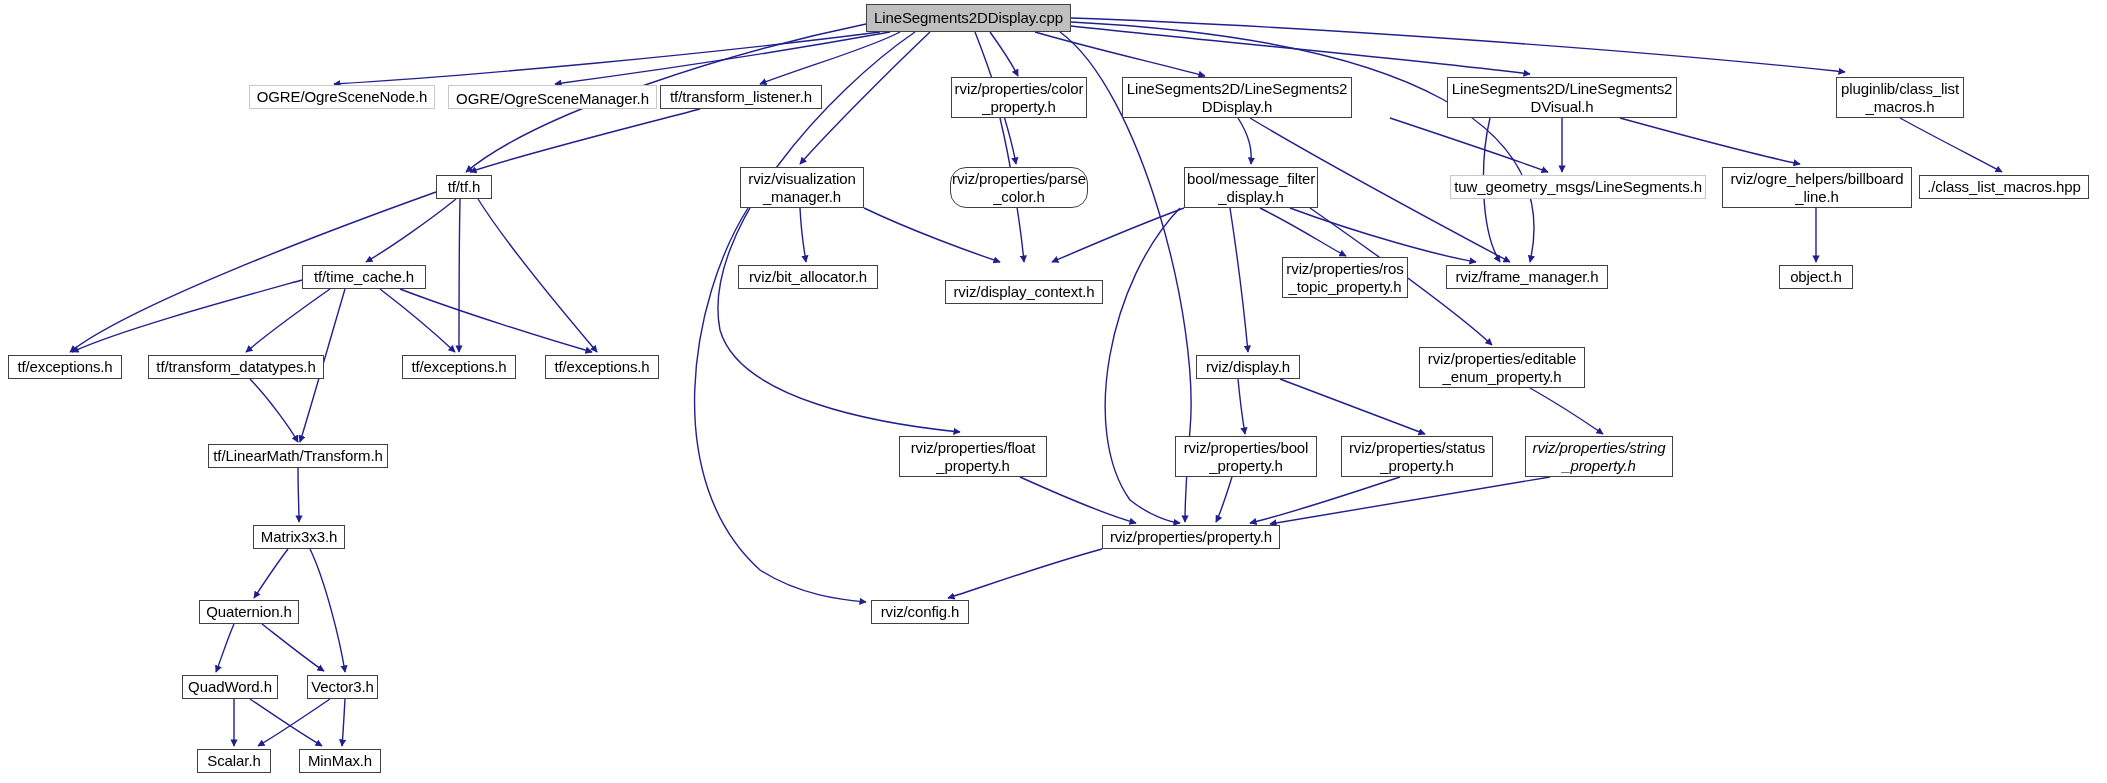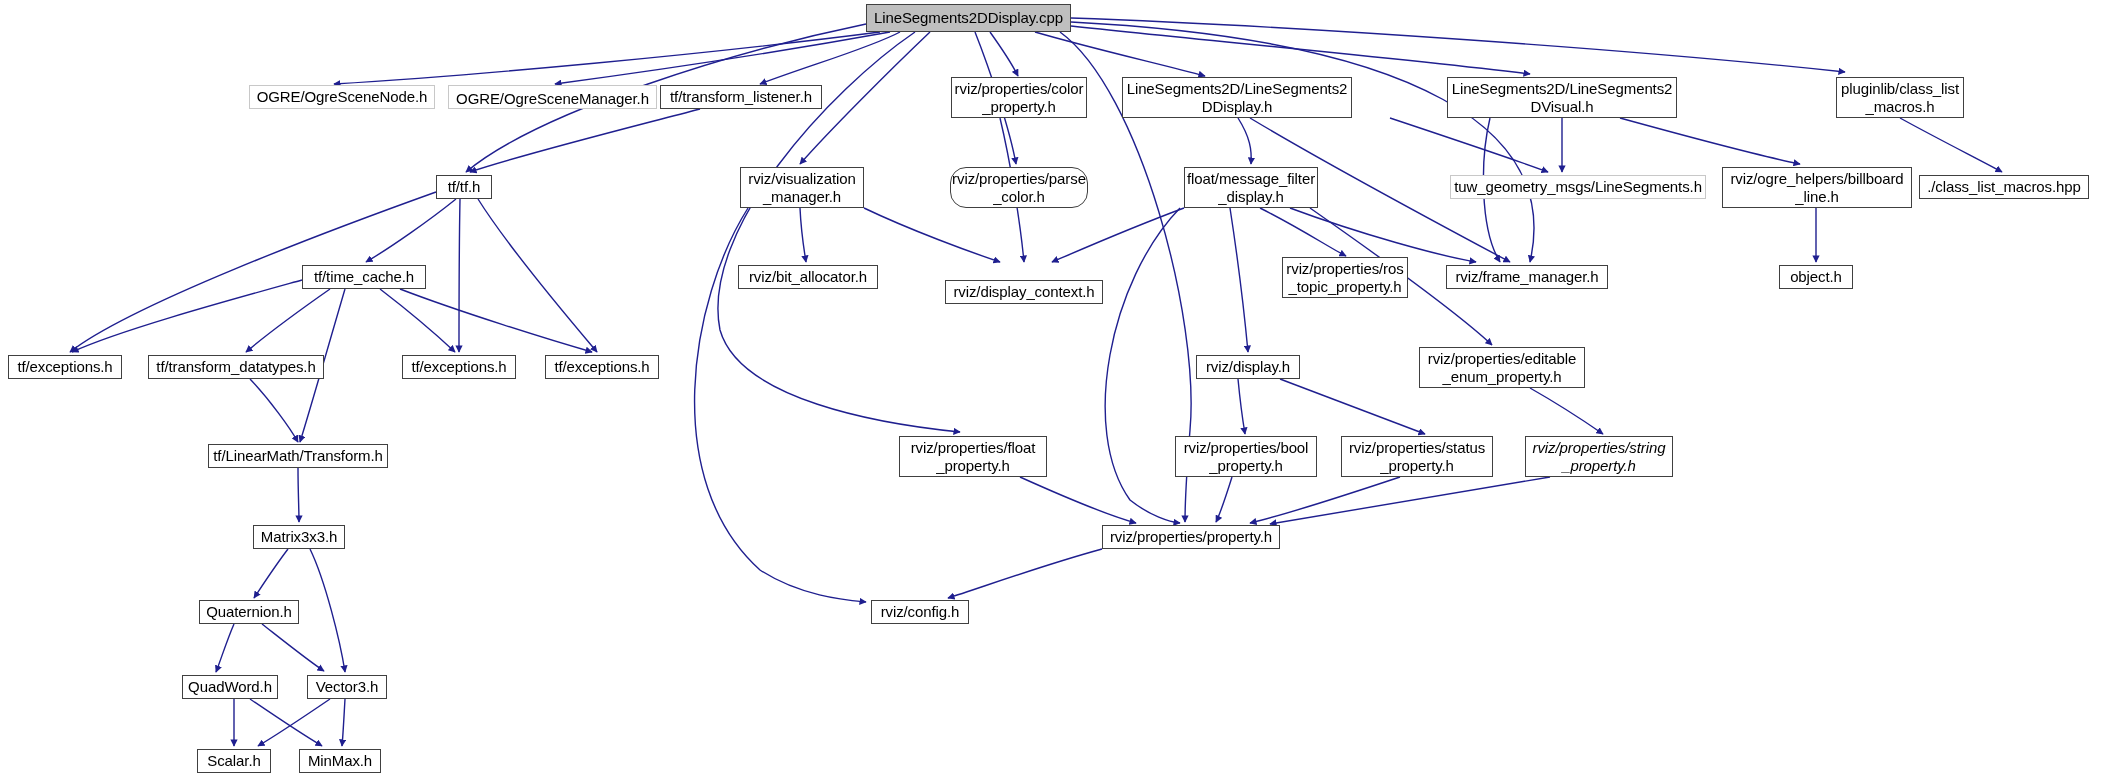--- a/index.html
+++ b/index.html
@@ -134,21 +134,21 @@
 DDisplay.h</span></div>
       <div class="node" style="left: 1447px; top: 77px; width: 230px; height: 41px;"><span class="label">LineSegments2D/LineSegments2
 DVisual.h</span></div>
       <div class="node" style="left: 1836px; top: 77px; width: 128px; height: 41px;"><span class="label">pluginlib/class_list
 _macros.h</span></div>
       <div class="node" style="left: 436px; top: 175px; width: 56px; height: 24px;"><span class="label">tf/tf.h</span></div>
       <div class="node" style="left: 740px; top: 167px; width: 124px; height: 41px;"><span class="label">rviz/visualization
 _manager.h</span></div>
       <div class="node" style="left: 950px; top: 167px; width: 138px; height: 41px; border-radius: 16px;"><span class="label">rviz/properties/parse
 _color.h</span></div>
-      <div class="node" style="left: 1184px; top: 167px; width: 134px; height: 41px;"><span class="label">float/message_filter
+      <div class="node" style="left: 1184px; top: 167px; width: 134px; height: 41px;"><span class="label">bool/message_filter
 _display.h</span></div>
       <div class="node external" style="left: 1434px; top: 175px; width: 256px; height: 24px;"><span class="label">tuw_geometry_msgs/LineSegments.h</span></div>
       <div class="node" style="left: 1722px; top: 167px; width: 190px; height: 41px;"><span class="label">rviz/ogre_helpers/billboard
 _line.h</span></div>
       <div class="node" style="left: 1919px; top: 175px; width: 170px; height: 24px;"><span class="label">./class_list_macros.hpp</span></div>
       <div class="node" style="left: 302px; top: 265px; width: 124px; height: 24px;"><span class="label">tf/time_cache.h</span></div>
       <div class="node" style="left: 738px; top: 265px; width: 140px; height: 24px;"><span class="label">rviz/bit_allocator.h</span></div>
       <div class="node" style="left: 945px; top: 265px; width: 158px; height: 24px; margin-top: 15px;"><span class="label">rviz/display_context.h</span></div>
       <div class="node" style="left: 1282px; top: 257px; width: 126px; height: 41px;"><span class="label">rviz/properties/ros
 _topic_property.h</span></div>
@@ -168,17 +168,17 @@
 _property.h</span></div>
       <div class="node" style="left: 1341px; top: 436px; width: 152px; height: 41px;"><span class="label">rviz/properties/status
 _property.h</span></div>
       <div class="node" style="left: 1525px; top: 436px; width: 148px; height: 41px; font-style: italic;"><span class="label">rviz/properties/string
 _property.h</span></div>
       <div class="node" style="left: 253px; top: 525px; width: 92px; height: 24px;"><span class="label">Matrix3x3.h</span></div>
       <div class="node" style="left: 1102px; top: 525px; width: 178px; height: 24px;"><span class="label">rviz/properties/property.h</span></div>
       <div class="node" style="left: 199px; top: 600px; width: 100px; height: 24px;"><span class="label">Quaternion.h</span></div>
       <div class="node" style="left: 871px; top: 600px; width: 98px; height: 24px;"><span class="label">rviz/config.h</span></div>
       <div class="node" style="left: 182px; top: 675px; width: 96px; height: 24px;"><span class="label">QuadWord.h</span></div>
-      <div class="node" style="left: 307px; top: 675px; width: 80px; height: 24px;"><span class="label">Vector3.h</span></div>
+      <div class="node" style="left: 307px; top: 675px; width: 71px; height: 24px;"><span class="label">Vector3.h</span></div>
       <div class="node" style="left: 197px; top: 749px; width: 74px; height: 24px;"><span class="label">Scalar.h</span></div>
       <div class="node" style="left: 299px; top: 749px; width: 82px; height: 24px;"><span class="label">MinMax.h</span></div>
     </div>
 </div>
 
 </body></html>

